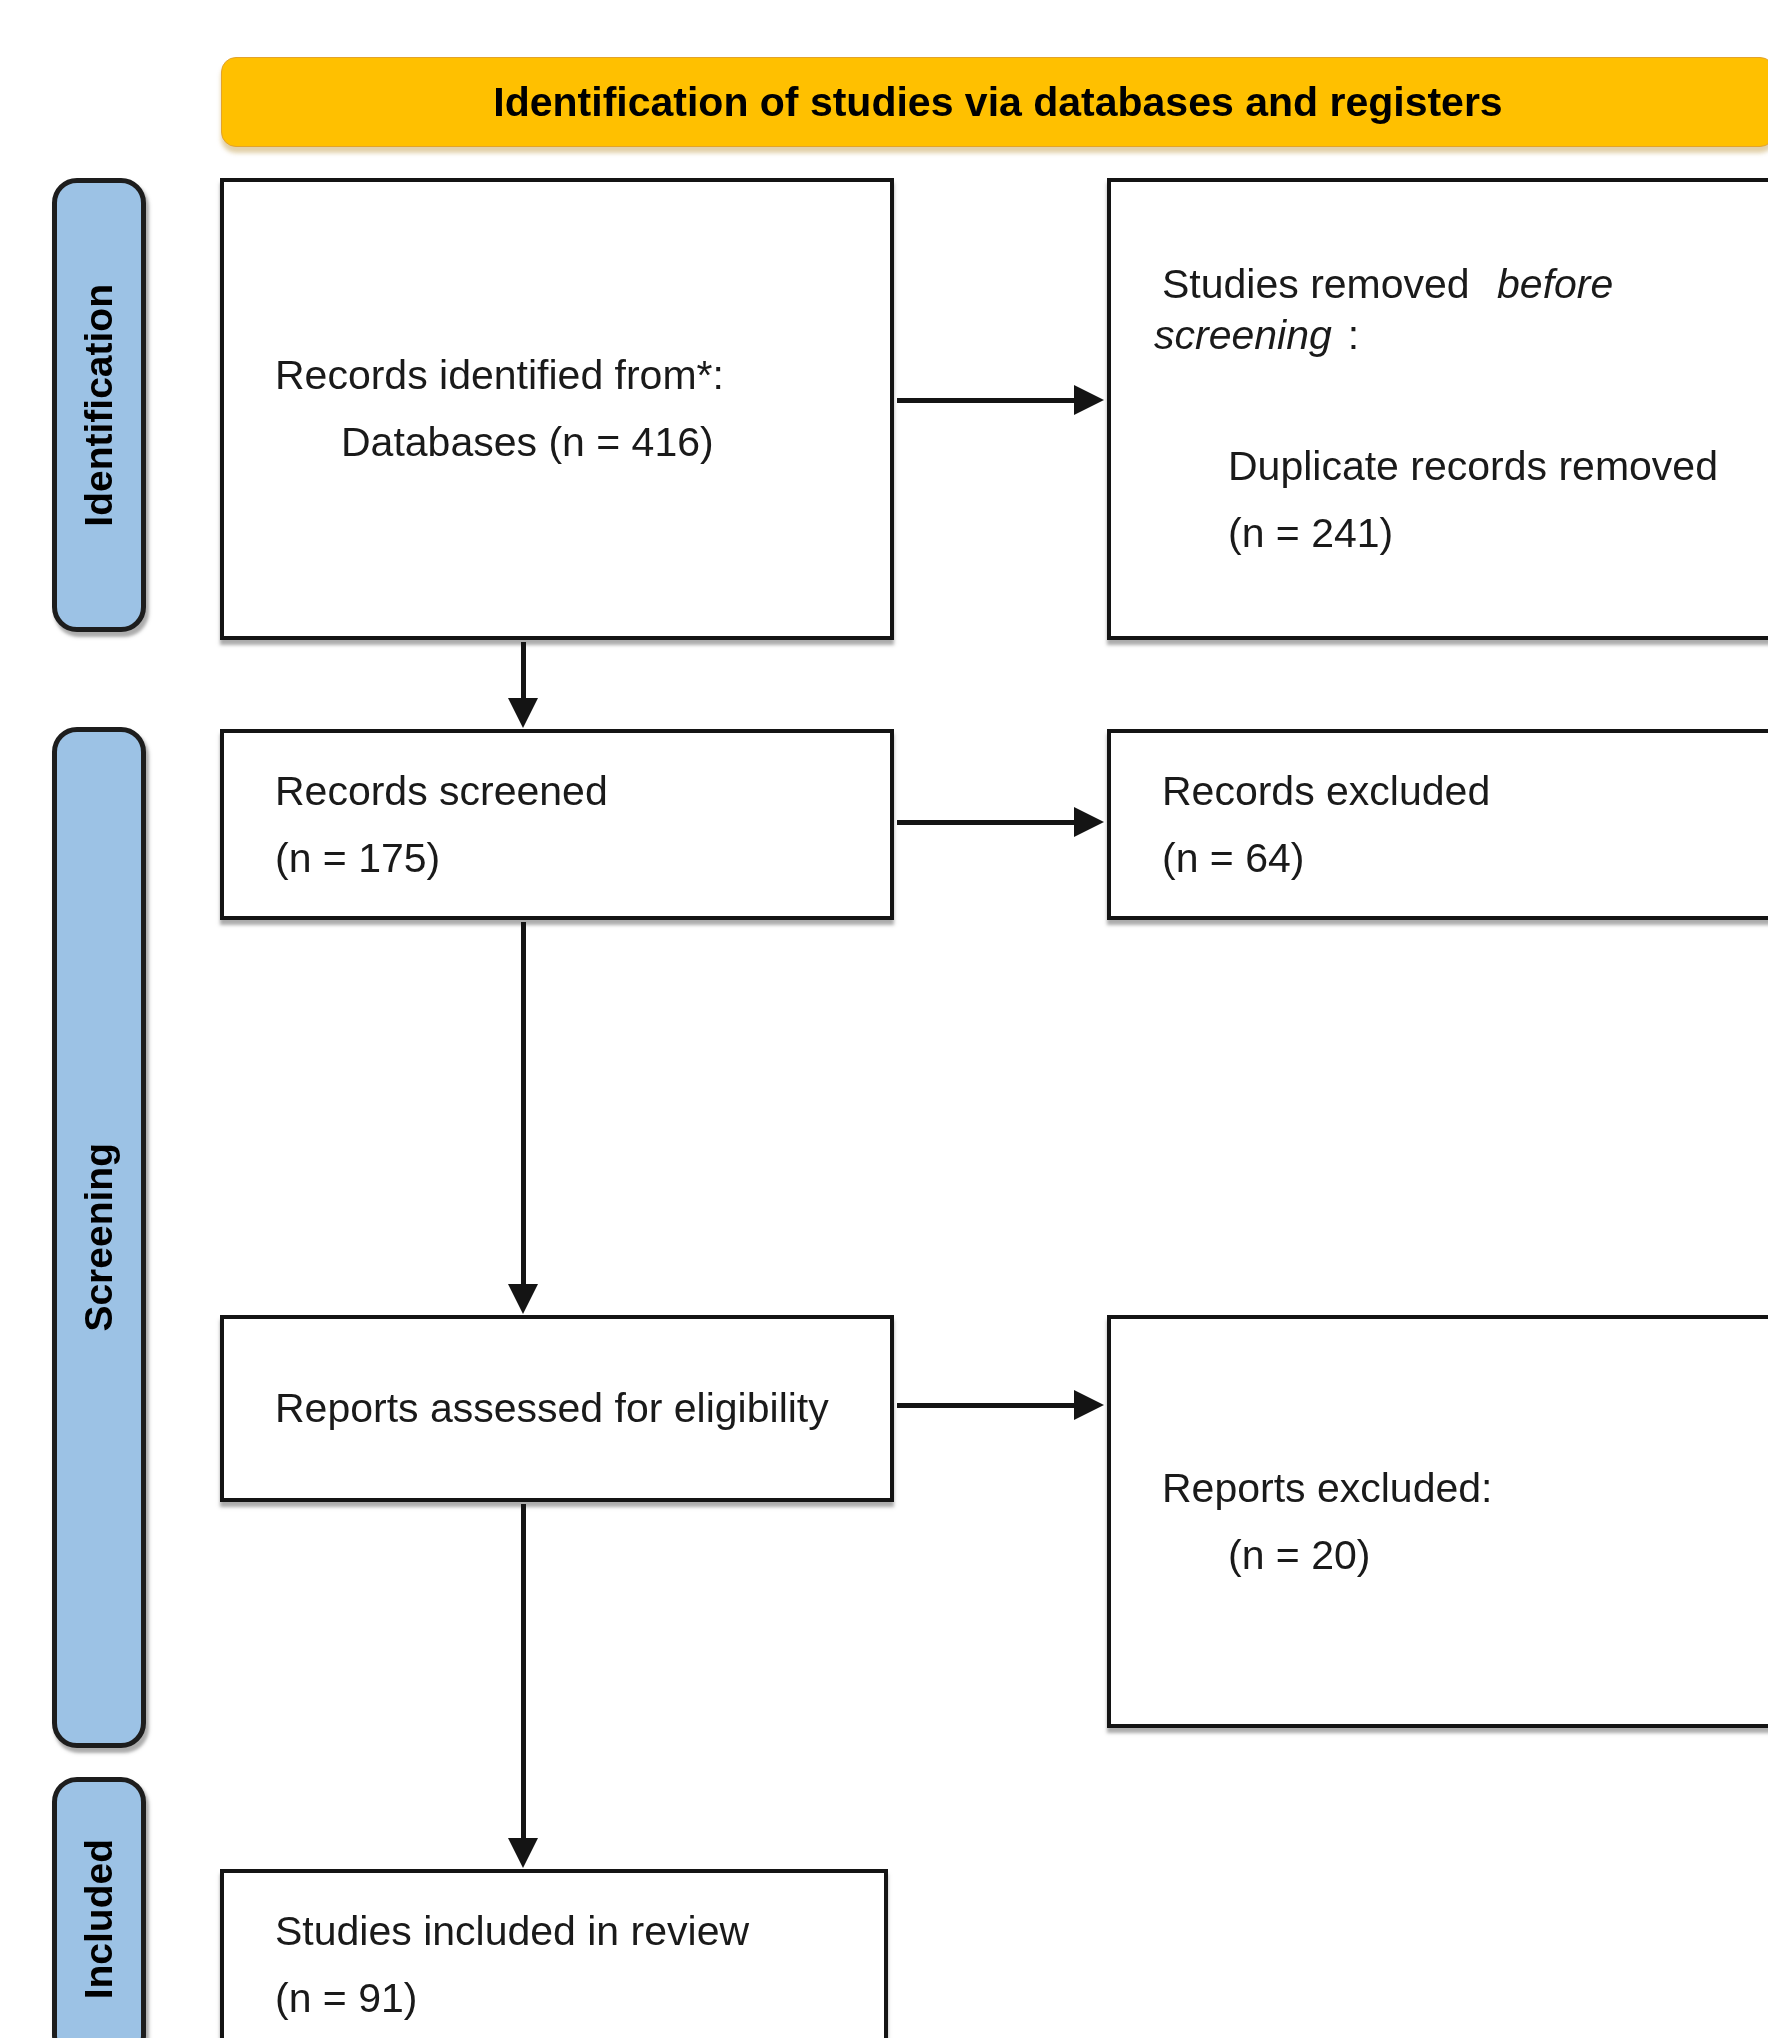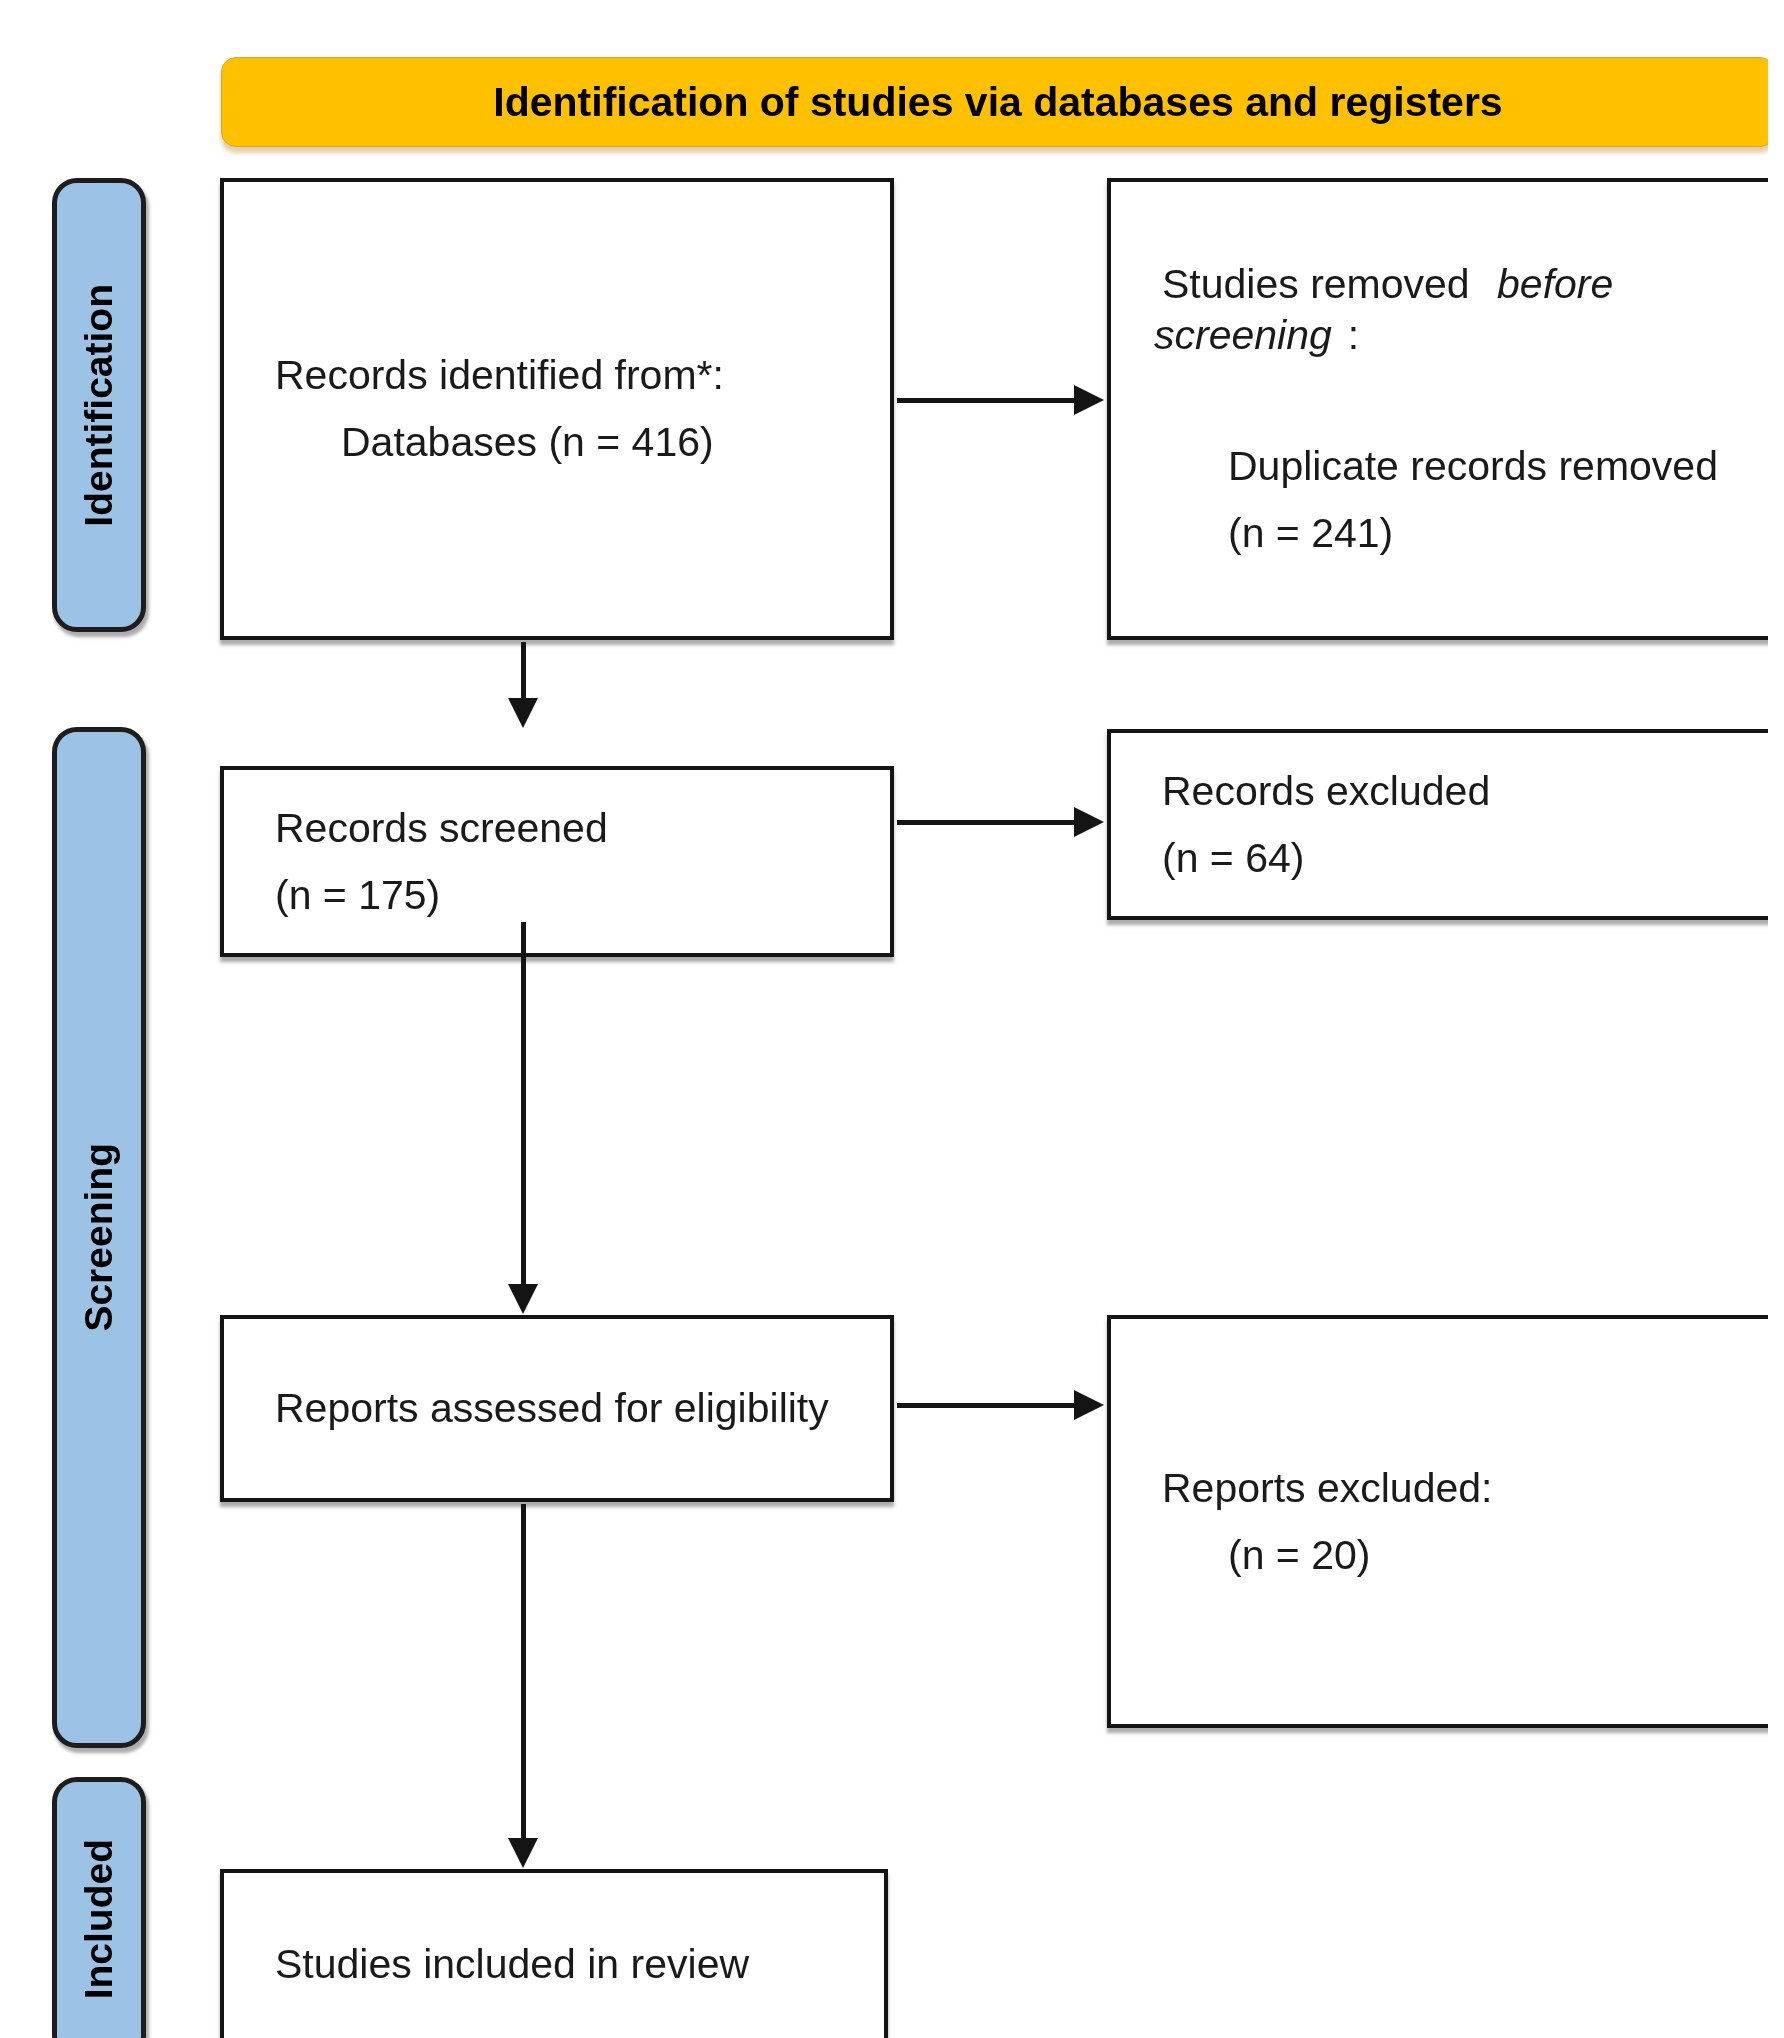--- a/index.html
+++ b/index.html
@@ -77,21 +77,21 @@
     line-height:51px;
     color:#1a1a1a;
   }
   .box-line{ white-space:normal; }
   .box-line.indent{ padding-left:66px; }
   .box-line.spacer{ height:48px; }
   .italic{ font-style:italic; }
 
   .box-records-identified{ left:188px;  top:146px;  width:674px; height:462px; }
   .box-records-removed  { left:1075px; top:146px;  width:669px; height:462px; }
-  .box-records-screened { left:188px;  top:734px;  width:674px; height:191px; }
+  .box-records-screened { left:188px;  top:697px;  width:674px; height:191px; }
   .box-records-excluded { left:1075px; top:697px;  width:669px; height:191px; }
   .box-reports-assessed { left:188px;  top:1283px; width:674px; height:187px; }
   .box-reports-excluded { left:1075px; top:1283px; width:669px; height:413px; }
   .box-studies-included { left:188px;  top:1837px; width:668px; height:191px; }
 
   
   .h-arrow{
     position:absolute;
     height:5px;
     background:var(--ink);
@@ -165,20 +165,21 @@
     </div>
   <div class="flow-box box-reports-assessed">
       <div class="box-line"><span>Reports assessed for eligibility</span></div>
     </div>
   <div class="flow-box box-reports-excluded">
       <div class="box-line"><span>Reports excluded:</span></div>
       <div class="box-line indent"><span>(n = 20)</span></div>
     </div>
   <div class="flow-box box-studies-included">
       <div class="box-line"><span>Studies included in review</span></div>
+      <div class="box-line"><span>(n = 91)</span></div>
     </div>
 
   <div class="h-arrow arrow-identified-to-removed"></div>
   <div class="v-arrow arrow-identified-to-screened"></div>
   <div class="h-arrow arrow-screened-to-excluded"></div>
   <div class="v-arrow arrow-screened-to-assessed"></div>
   <div class="h-arrow arrow-assessed-to-excluded"></div>
   <div class="v-arrow arrow-assessed-to-included"></div>
 
 </div>

